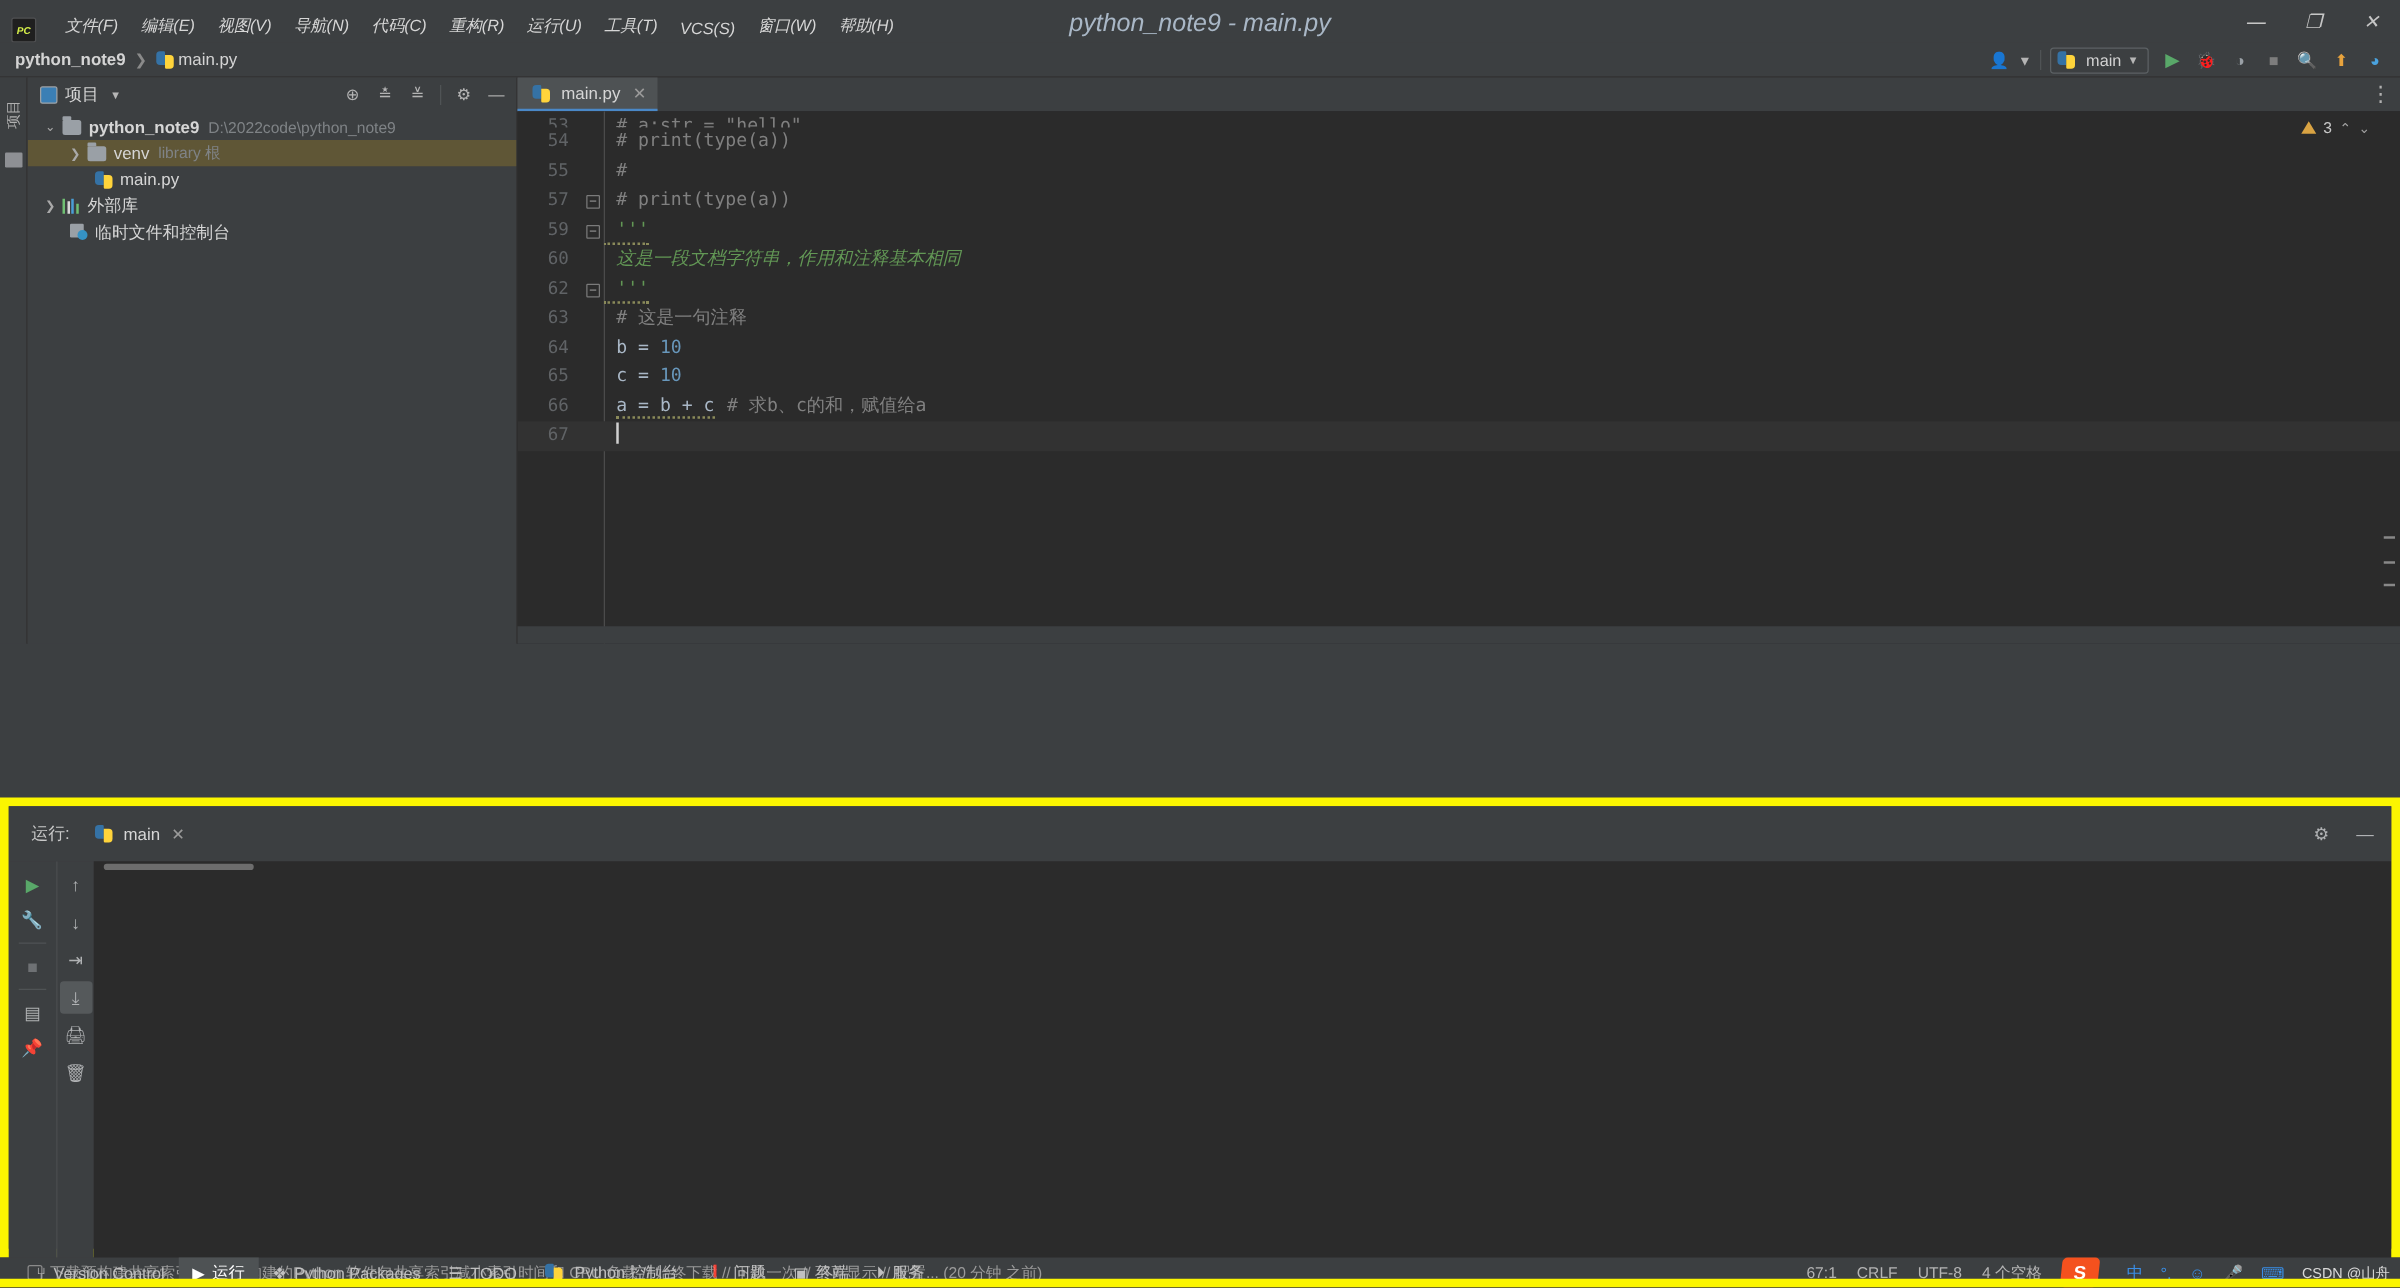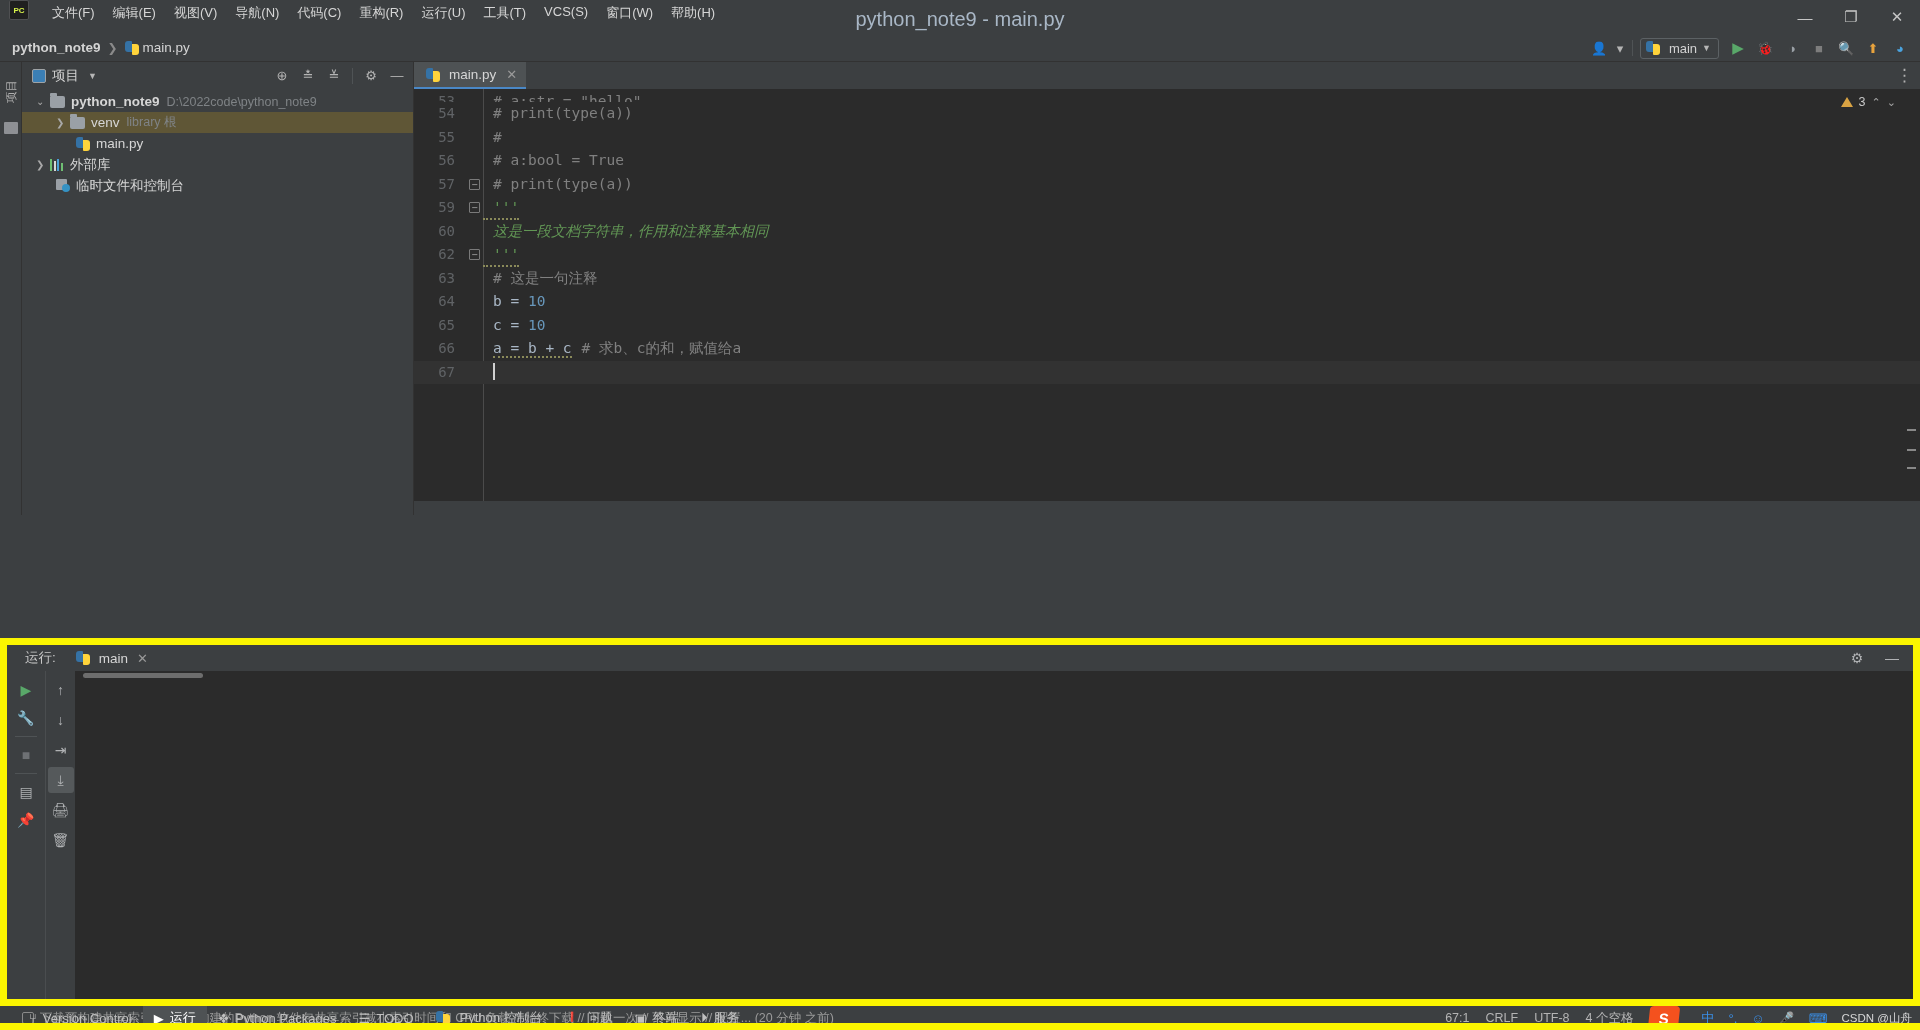--- a/index.html
+++ b/index.html
@@ -8,22 +8,23 @@
     background: #3c3f41;
     font-family: "Liberation Sans", sans-serif;
     overflow: hidden;
     color: #bbbbbb;
   }
   body { position: relative; }
 
   
   .menubar {
     height: 34px; background: #3c3f41;
-    display: flex; align-items: flex-start;
+    display: flex; align-items: flex-end;
     position: relative;
+    font-style: italic;
   }
   .pc-logo {
     width: 20px; height: 20px; margin-left: 9px; margin-right: 14px;
     background: #1f1f1f; border: 1px solid #4f5052;
     display: flex; align-items: center; justify-content: center;
     font-size: 8px; font-weight: bold; color: #d8f24a;
     border-radius: 2px;
   }
   .menu-item {
     font-size: 13px; color: #d6d6d6;
@@ -241,21 +242,21 @@
     position: absolute; left: 0; right: 0; bottom: 0; height: 14px;
     background: #3c3f41;
   }
 
   
   .runpanel {
     position: absolute; left: 0; right: 0; top: 638px; bottom: 24px;
     border: 7px solid #fbf500; background: #3c3f41;
   }
   .run-head {
-    height: 26px; display: flex; align-items: center;
+    height: 44px; display: flex; align-items: center;
     position: relative; padding-left: 18px; background: #3c3f41;
   }
   .run-label { font-size: 13.5px; color: #c8c8c8; margin-right: 16px; }
   .run-tab {
     display: flex; align-items: center; gap: 5px;
     font-size: 13.5px; color: #d6d6d6; padding: 2px 4px;
   }
   .run-tab .x { color: #9a9a9a; font-size: 13px; margin-left: 4px; }
   .run-head-right {
     position: absolute; right: 8px; display: flex; align-items: center; gap: 9px;
@@ -471,25 +472,20 @@
           <span class="gutter-fold"></span>
           <span class="ctext c-comment"># print(type(a))</span>
         </div>
 
         <div class="cline">
           <span class="lnum">55</span>
           <span class="gutter-fold"></span>
           <span class="ctext c-comment">#</span>
         </div>
 
-        <div class="cline">
-          <span class="lnum">56</span>
-          <span class="gutter-fold"></span>
-          <span class="ctext c-comment"># a:bool = True</span>
-        </div>
 
         <div class="cline">
           <span class="lnum">57</span>
           <span class="gutter-fold"><span class="fold-box">−</span></span>
           <span class="ctext c-comment"># print(type(a))</span>
         </div>
 
 
         <div class="cline">
           <span class="lnum">59</span>

